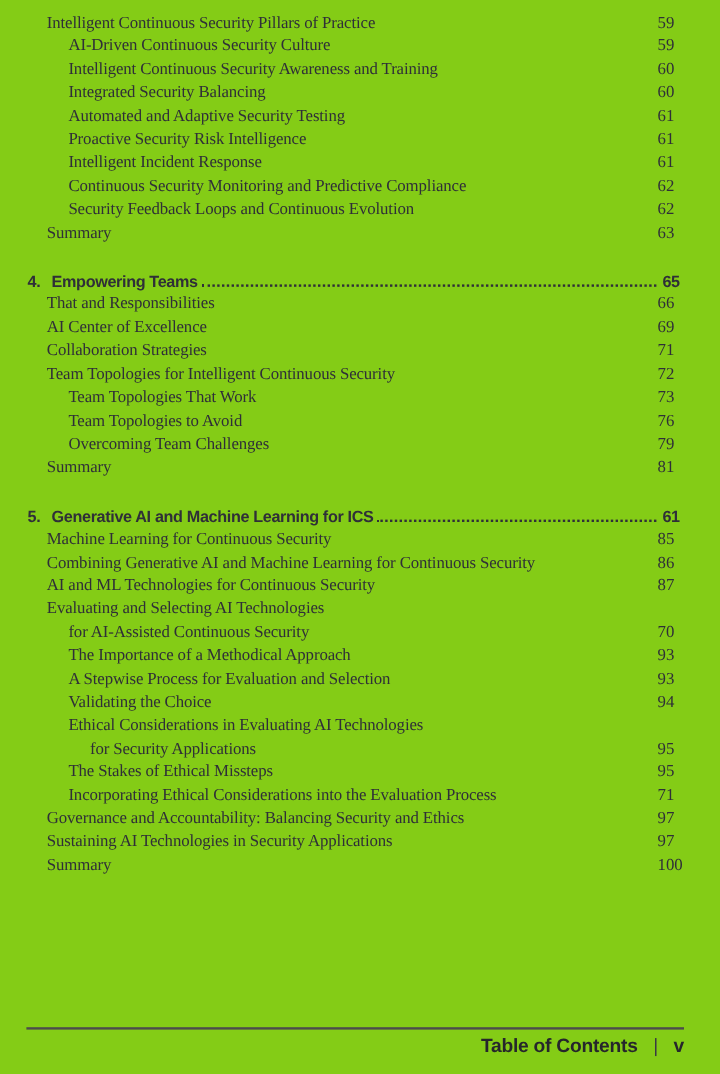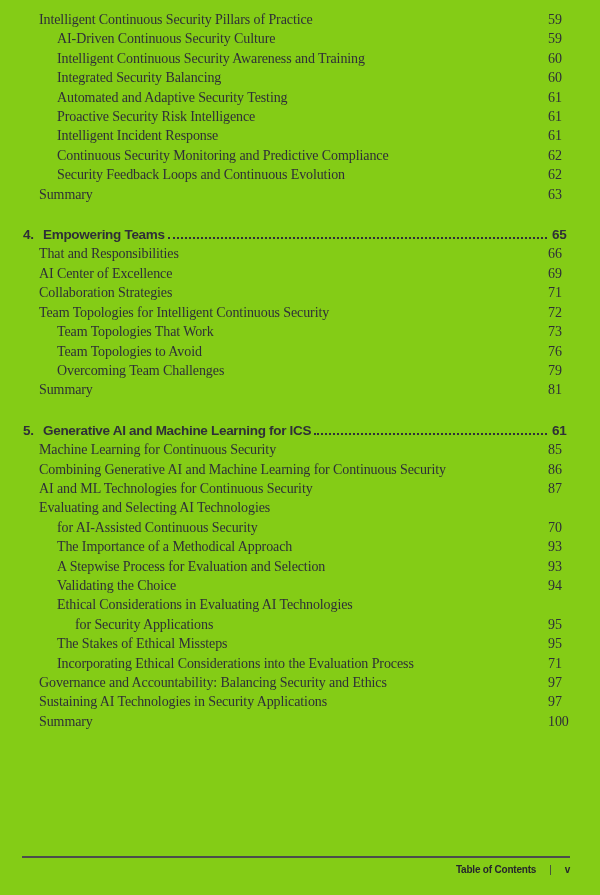--- a/index.html
+++ b/index.html
@@ -71,21 +71,21 @@
   .footer {
     position: absolute;
     left: 22px;
     top: 856px;
     width: 548px;
     border-top: 2px solid #4c4c4c;
     padding-top: 6px;
     text-align: right;
     font-family: "Liberation Sans", sans-serif;
     font-weight: bold;
-    font-size: 10px;
+    font-size: 16px;
     letter-spacing: -0.2px;
     color: #26262c;
   }
   .footer .sep {
     display: inline-block;
     margin: 0 13px;
     font-weight: normal;
     color: #3a3a44;
   }
 </style>

